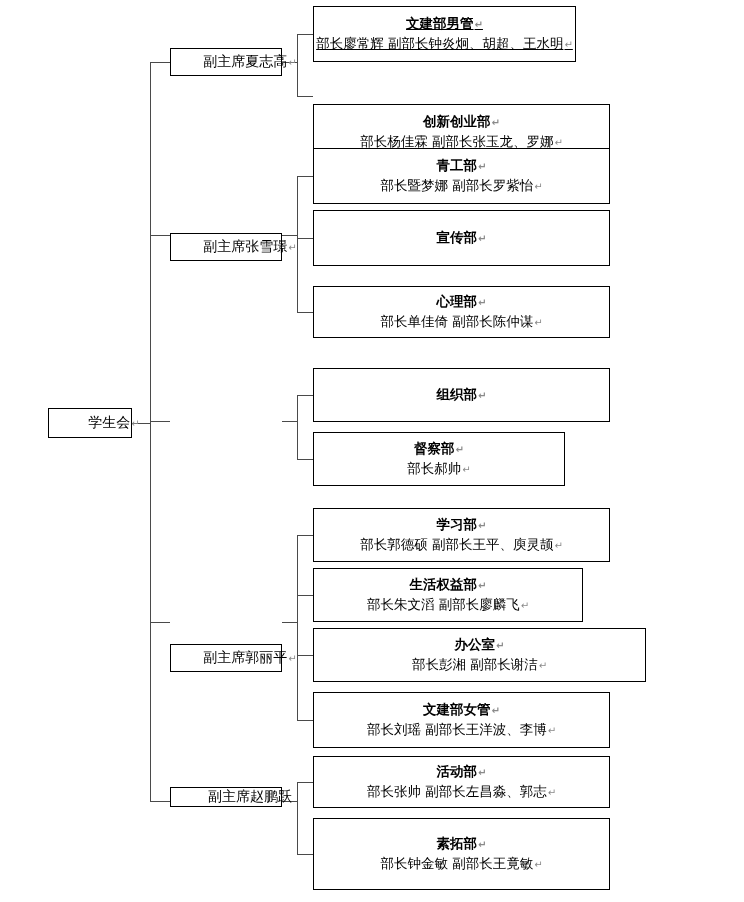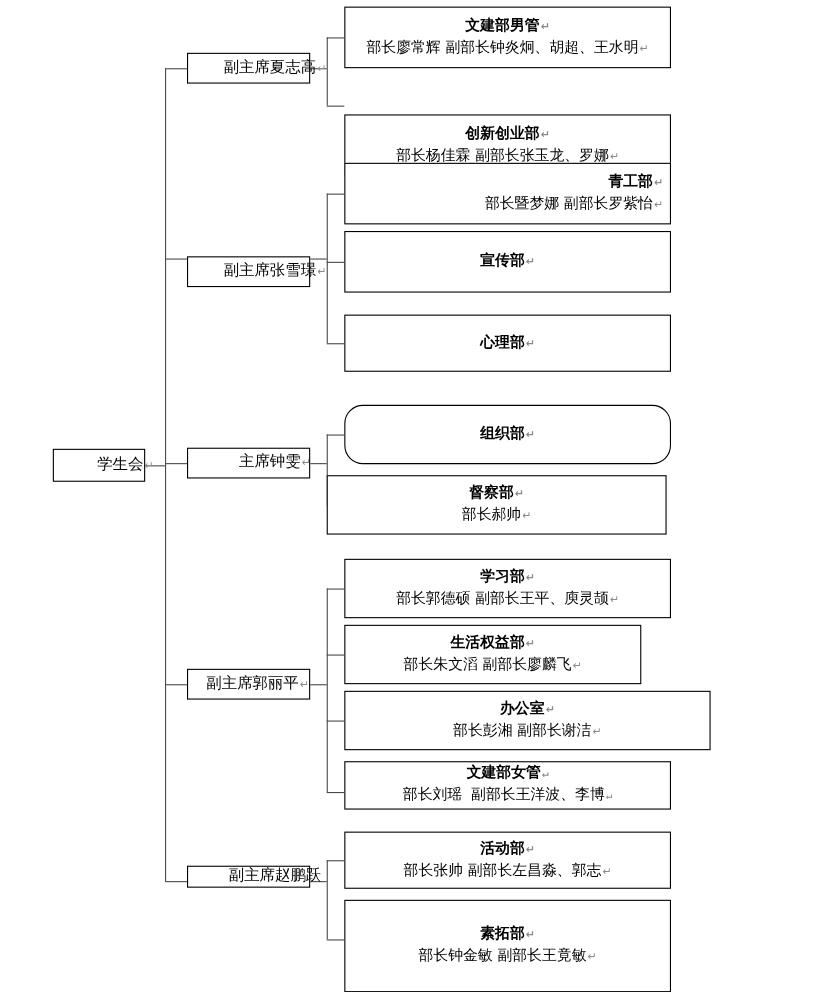--- a/index.html
+++ b/index.html
@@ -78,98 +78,96 @@
     </div>
     <div class="conn h" style="left: 132px; top: 423px; width: 18px;"></div>
     <div class="conn v" style="left: 150px; top: 62px; height: 739px;"></div>
     <div class="conn h" style="left: 150px; top: 62px; width: 20px;"></div>
     <div class="box lead-box" style="left: 170px; top: 48px; width: 112px; height: 28px;">
       <div class="lead-label">副主席夏志高<span class="pilcrow">↵</span></div>
     </div>
     <div class="conn h" style="left: 282px; top: 62px; width: 15px;"></div>
     <div class="conn v" style="left: 297px; top: 34px; height: 62px;"></div>
     <div class="conn h" style="left: 297px; top: 34px; width: 16px;"></div>
-    <div class="box dept-box" style="left: 313px; top: 6px; width: 297px; height: 56px;">
+    <div class="box dept-box" style="left: 313px; top: 6px; width: 263px; height: 56px; text-decoration: underline;">
       <div class="dept-title">文建部男管<span class="pilcrow">↵</span></div>
       <div class="dept-members">部长廖常辉  副部长钟炎炯、胡超、王水明<span class="pilcrow">↵</span></div>
     </div>
     <div class="conn h" style="left: 297px; top: 96px; width: 16px;"></div>
     <div class="box dept-box" style="left: 313px; top: 68px; width: 297px; height: 56px; margin-top: 36px;">
       <div class="dept-title">创新创业部<span class="pilcrow">↵</span></div>
       <div class="dept-members">部长杨佳霖  副部长张玉龙、罗娜<span class="pilcrow">↵</span></div>
     </div>
     <div class="conn h" style="left: 150px; top: 235px; width: 20px;"></div>
     <div class="box lead-box" style="left: 170px; top: 221px; width: 112px; height: 28px; margin-top: 12px;">
       <div class="lead-label">副主席张雪璟<span class="pilcrow">↵</span></div>
     </div>
     <div class="conn h" style="left: 282px; top: 235px; width: 15px;"></div>
     <div class="conn v" style="left: 297px; top: 176px; height: 136px;"></div>
     <div class="conn h" style="left: 297px; top: 176px; width: 16px;"></div>
-    <div class="box dept-box" style="left: 313px; top: 148px; width: 297px; height: 56px; align-items: flex-end;">
+    <div class="box dept-box" style="left: 313px; top: 148px; width: 297px; height: 56px;">
       <div class="dept-title">青工部<span class="pilcrow">↵</span></div>
       <div class="dept-members">部长暨梦娜  副部长罗紫怡<span class="pilcrow">↵</span></div>
     </div>
     <div class="conn h" style="left: 297px; top: 238px; width: 16px;"></div>
     <div class="box dept-box" style="left: 313px; top: 210px; width: 297px; height: 56px;">
       <div class="dept-title">宣传部<span class="pilcrow">↵</span></div>
     </div>
     <div class="conn h" style="left: 297px; top: 312px; width: 16px;"></div>
     <div class="box dept-box" style="left: 313px; top: 286px; width: 297px; height: 52px;">
       <div class="dept-title">心理部<span class="pilcrow">↵</span></div>
+      <div class="dept-members">部长单佳倚  副部长陈仲谋<span class="pilcrow">↵</span></div>
     </div>
     <div class="conn h" style="left: 150px; top: 421px; width: 20px;"></div>
-    <div class="box lead-box" style="left: 170px; top: 407px; width: 112px; height: 28px;">
-      <div class="lead-label">主席钟雯<span class="pilcrow">↵</span></div>
-    </div>
     <div class="conn h" style="left: 282px; top: 421px; width: 15px;"></div>
     <div class="conn v" style="left: 297px; top: 395px; height: 64px;"></div>
     <div class="conn h" style="left: 297px; top: 395px; width: 16px;"></div>
-    <div class="box dept-box" style="left: 313px; top: 368px; width: 297px; height: 54px; border-radius: 17px;">
+    <div class="box dept-box" style="left: 313px; top: 368px; width: 297px; height: 54px;">
       <div class="dept-title">组织部<span class="pilcrow">↵</span></div>
     </div>
     <div class="conn h" style="left: 297px; top: 459px; width: 16px;"></div>
-    <div class="box dept-box" style="left: 297px; top: 432px; width: 309px; height: 54px;">
+    <div class="box dept-box" style="left: 313px; top: 432px; width: 252px; height: 54px;">
       <div class="dept-title">督察部<span class="pilcrow">↵</span></div>
       <div class="dept-members">部长郝帅<span class="pilcrow">↵</span></div>
     </div>
     <div class="conn h" style="left: 150px; top: 622px; width: 20px;"></div>
-    <div class="box lead-box" style="left: 170px; top: 608px; width: 112px; height: 28px; align-items: flex-end;">
+    <div class="box lead-box" style="left: 170px; top: 644px; width: 112px; height: 28px;">
       <div class="lead-label">副主席郭丽平<span class="pilcrow">↵</span></div>
     </div>
     <div class="conn h" style="left: 282px; top: 622px; width: 15px;"></div>
     <div class="conn v" style="left: 297px; top: 535px; height: 185px;"></div>
     <div class="conn h" style="left: 297px; top: 535px; width: 16px;"></div>
     <div class="box dept-box" style="left: 313px; top: 508px; width: 297px; height: 54px;">
       <div class="dept-title">学习部<span class="pilcrow">↵</span></div>
       <div class="dept-members">部长郭德硕  副部长王平、庾灵颉<span class="pilcrow">↵</span></div>
     </div>
     <div class="conn h" style="left: 297px; top: 595px; width: 16px;"></div>
     <div class="box dept-box" style="left: 313px; top: 568px; width: 270px; height: 54px;">
       <div class="dept-title">生活权益部<span class="pilcrow">↵</span></div>
       <div class="dept-members">部长朱文滔  副部长廖麟飞<span class="pilcrow">↵</span></div>
     </div>
     <div class="conn h" style="left: 297px; top: 655px; width: 16px;"></div>
     <div class="box dept-box" style="left: 313px; top: 628px; width: 333px; height: 54px;">
       <div class="dept-title">办公室<span class="pilcrow">↵</span></div>
       <div class="dept-members">部长彭湘  副部长谢洁<span class="pilcrow">↵</span></div>
     </div>
     <div class="conn h" style="left: 297px; top: 720px; width: 16px;"></div>
-    <div class="box dept-box" style="left: 313px; top: 692px; width: 297px; height: 44px; font-family: Liberation Mono, monospace;">
+    <div class="box dept-box" style="left: 313px; top: 692px; width: 297px; height: 56px;">
       <div class="dept-title">文建部女管<span class="pilcrow">↵</span></div>
       <div class="dept-members">部长刘瑶  副部长王洋波、李博<span class="pilcrow">↵</span></div>
     </div>
     <div class="conn h" style="left: 150px; top: 801px; width: 20px;"></div>
     <div class="box lead-box" style="left: 170px; top: 787px; width: 112px; height: 20px;">
       <div class="lead-label">副主席赵鹏跃</div>
     </div>
     <div class="conn h" style="left: 282px; top: 801px; width: 15px;"></div>
     <div class="conn v" style="left: 297px; top: 782px; height: 72px;"></div>
     <div class="conn h" style="left: 297px; top: 782px; width: 16px;"></div>
     <div class="box dept-box" style="left: 313px; top: 756px; width: 297px; height: 52px;">
       <div class="dept-title">活动部<span class="pilcrow">↵</span></div>
       <div class="dept-members">部长张帅  副部长左昌淼、郭志<span class="pilcrow">↵</span></div>
     </div>
     <div class="conn h" style="left: 297px; top: 854px; width: 16px;"></div>
-    <div class="box dept-box" style="left: 313px; top: 818px; width: 297px; height: 84px;">
+    <div class="box dept-box" style="left: 313px; top: 818px; width: 297px; height: 72px;">
       <div class="dept-title">素拓部<span class="pilcrow">↵</span></div>
       <div class="dept-members">部长钟金敏  副部长王竟敏<span class="pilcrow">↵</span></div>
     </div>
   </div>
 
 </body></html>

